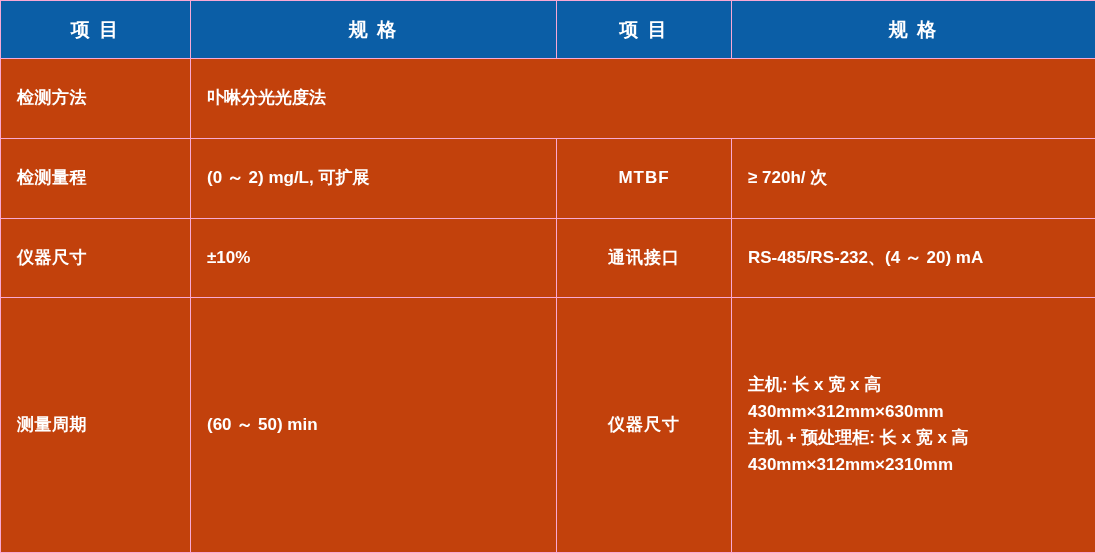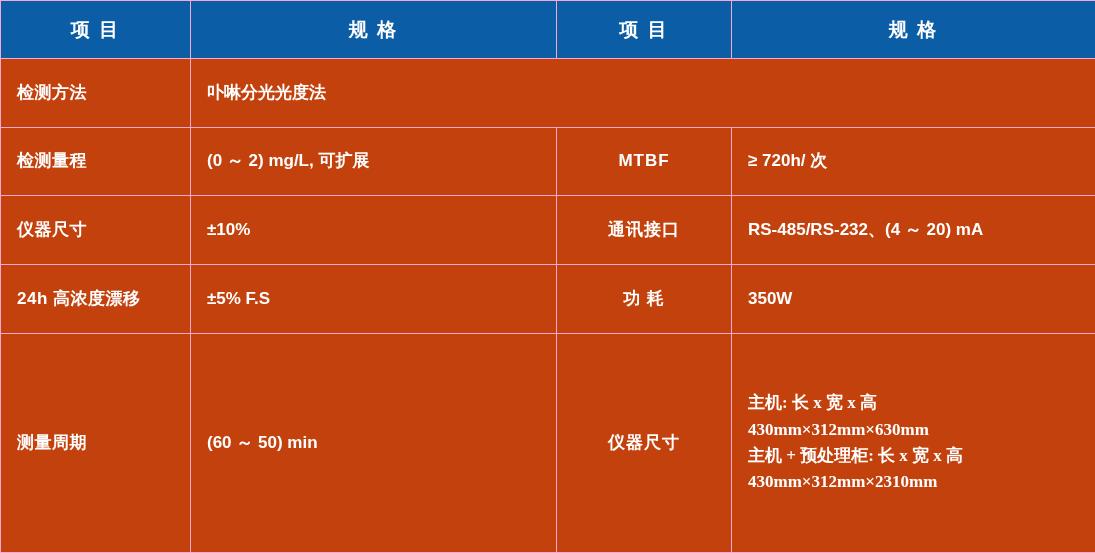--- a/index.html
+++ b/index.html
@@ -55,21 +55,20 @@
   }
   #spec-table tbody td.value {
     text-align: left;
     font-weight: bold;
   }
   #spec-table tbody td.multiline {
     white-space: pre-line;
     line-height: 1.55;
     padding-top: 10px;
     padding-bottom: 10px;
-    font-family: Liberation Serif, serif;
   }
   #spec-table tbody tr.tall td { height: 150px; }
   
   #spec-table {
     border: 1px solid #2e8ad0;
   }
 </style>
 </head>
 <body>
 
@@ -98,26 +97,20 @@
       <td class="value">(0 ～ 2) mg/L, 可扩展</td>
       <td class="label center">MTBF</td>
       <td class="value">≥ 720h/ 次</td>
     </tr>
     <tr>
       <td class="label">仪器尺寸</td>
       <td class="value">±10%</td>
       <td class="label center">通讯接口</td>
       <td class="value">RS-485/RS-232、(4 ～ 20) mA</td>
     </tr>
-    <tr>
-      <td class="label">24h 高浓度漂移</td>
-      <td class="value">±5% F.S</td>
-      <td class="label center">功 耗</td>
-      <td class="value">350W</td>
-    </tr>
     <tr class="tall">
       <td class="label">测量周期</td>
       <td class="value">(60 ～ 50) min</td>
       <td class="label center">仪器尺寸</td>
       <td class="value multiline">主机: 长 x 宽 x 高
 430mm×312mm×630mm
 主机 + 预处理柜: 长 x 宽 x 高
 430mm×312mm×2310mm</td>
     </tr>
   </tbody>

